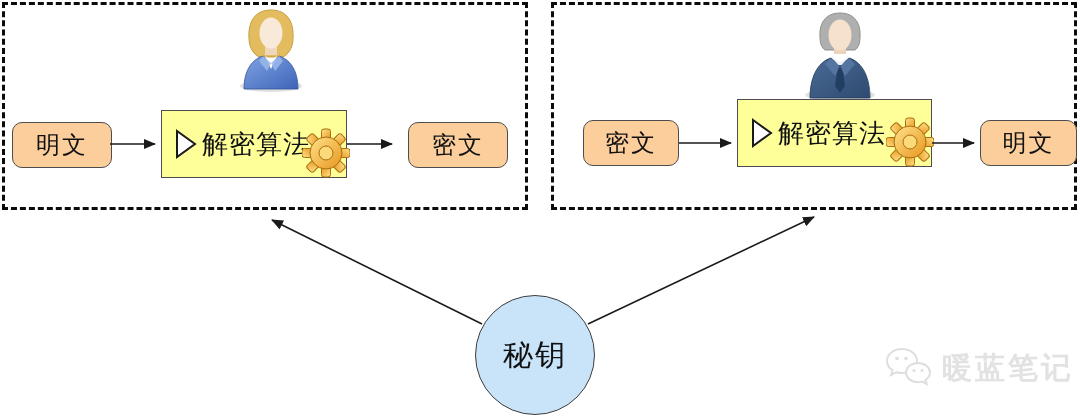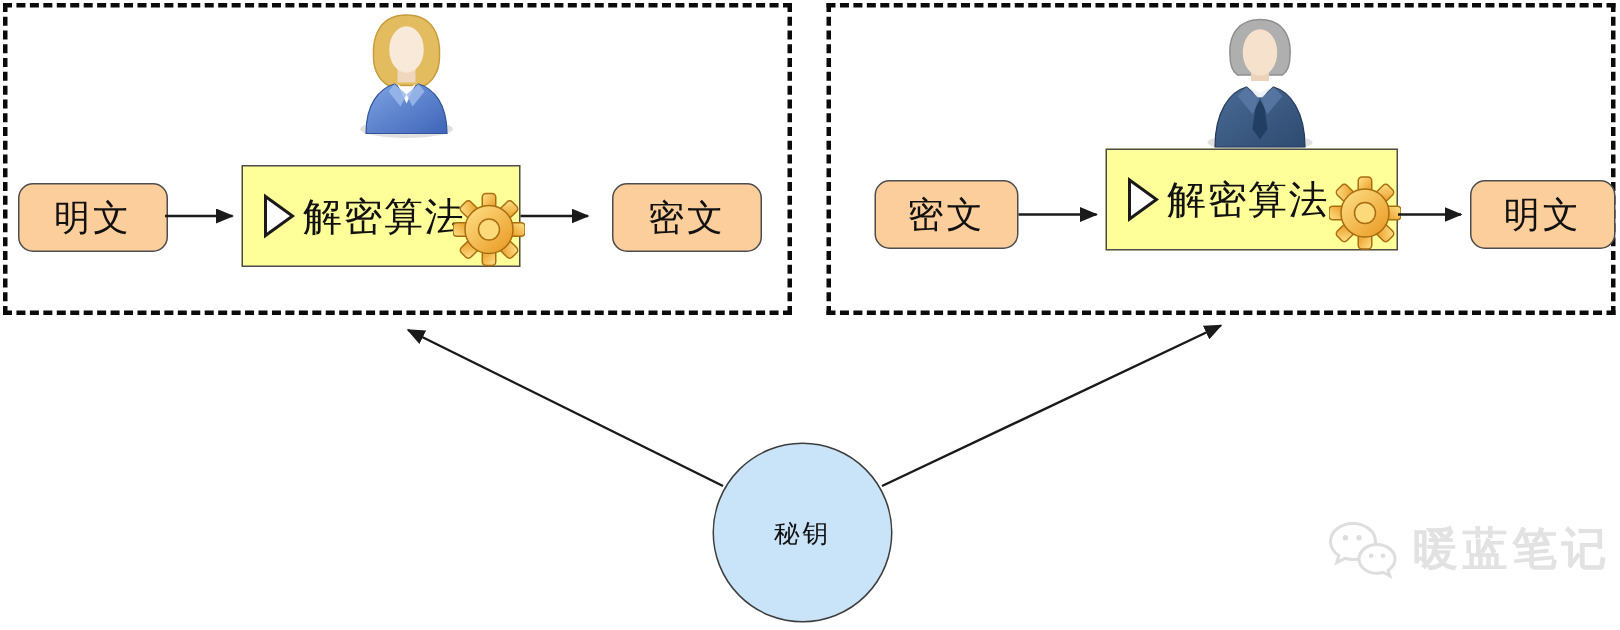--- a/index.html
+++ b/index.html
@@ -30,24 +30,24 @@
   }
   .process .label{font-size:26px;letter-spacing:1px;margin-left:4px;}
   .play{flex:0 0 auto;}
   .gear{position:absolute;}
   .connectors{position:absolute;left:0;top:0;pointer-events:none;}
   .key-circle{
     position:absolute;left:475px;top:295px;width:120px;height:120px;
     box-sizing:border-box;border-radius:50%;
     background:var(--key-fill,#C9E3F9);border:1.6px solid #3d3d3d;
     display:flex;align-items:center;justify-content:center;
-    font-size:17px;letter-spacing:2px;
+    font-size:30px;letter-spacing:2px;
   }
   .watermark{
-    position:absolute;left:884px;top:346px;display:flex;align-items:flex-start;gap:8px;
+    position:absolute;left:884px;top:346px;display:flex;align-items:center;gap:8px;
     color:var(--watermark,#E0E0E0);font-size:30px;letter-spacing:3px;font-weight:700;
     user-select:none;
   }
 </style>
 </head>
 <body>
 
 <div class="canvas">
 
   <section class="panel left">

